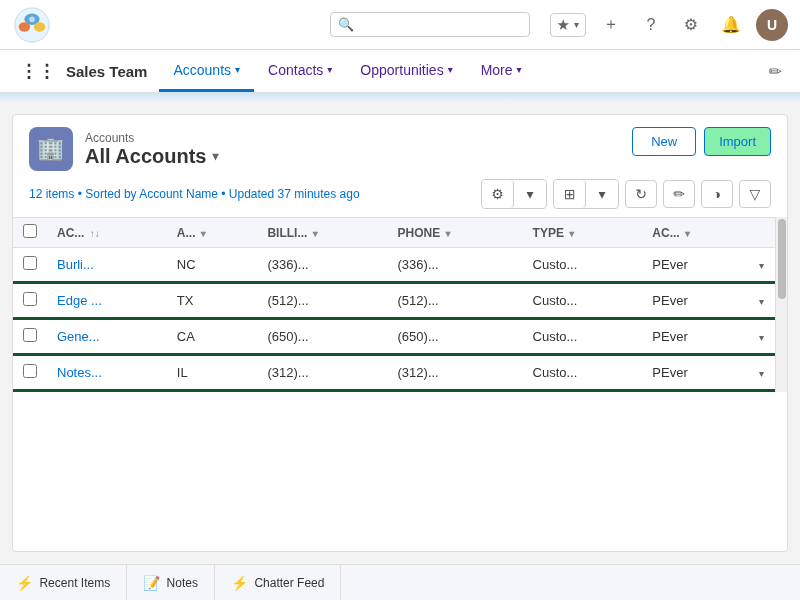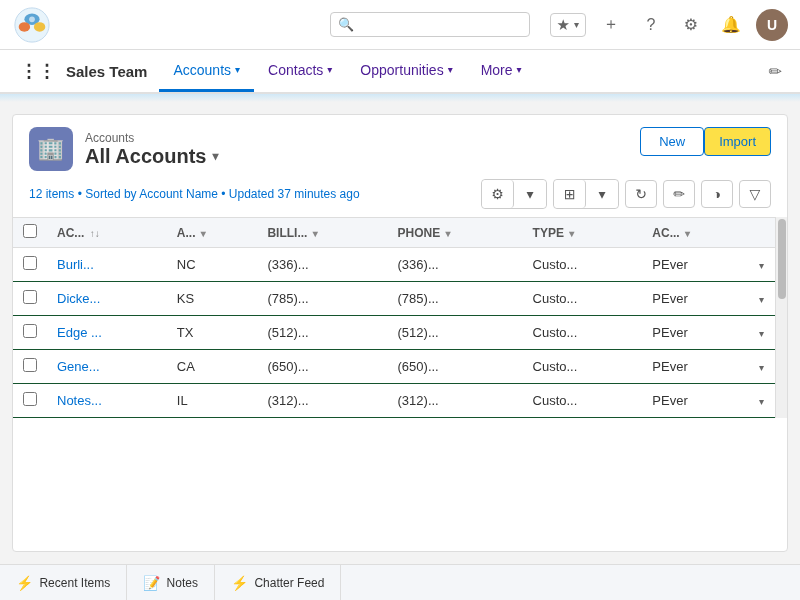--- a/index.html
+++ b/index.html
@@ -143,34 +143,34 @@
       border-radius: 8px;
       display: flex; align-items: center; justify-content: center;
       color: #fff; font-size: 22px;
     }
     .object-label { font-size: 12px; color: #666; }
     .object-name {
       font-size: 20px; font-weight: 600; color: #333;
       display: flex; align-items: center; gap: 6px;
     }
     .object-name .chevron { font-size: 12px; color: #666; }
-    .header-buttons { display: flex; align-items: flex-start; }
+    .header-buttons { display: flex; gap: 8px; align-items: flex-start; }
     .btn-new {
       padding: 6px 18px;
       background: #fff;
       border: 1px solid #0070d2;
       color: #0070d2;
       border-radius: 4px;
       cursor: pointer;
       font-size: 13px;
       font-weight: 500;
     }
     .btn-import {
       padding: 6px 14px;
-      background: #fde047;
+      background: #86efac;
       border: 1px solid #0070d2;
       color: #0070d2;
       border-radius: 4px;
       cursor: pointer;
       font-size: 13px;
       font-weight: 500;
     }
 
     
     .list-controls {
@@ -205,21 +205,21 @@
       padding: 6px 10px;
       text-align: left;
       font-size: 12px;
       color: #555;
       font-weight: 600;
       white-space: nowrap;
     }
     .accounts-table th .sort-icons { font-size: 10px; margin-left: 2px; color: #888; }
     .accounts-table td {
       padding: 8px 10px;
-      border-bottom: 1px solid #14532d;
+      border-bottom: 3px solid #14532d;
       font-size: 13px;
       color: #333;
     }
     .account-link { color: #0070d2; text-decoration: none; }
     .row-checkbox { width: 14px; height: 14px; cursor: pointer; }
     .header-checkbox { width: 14px; height: 14px; cursor: pointer; }
     .dropdown-arrow {
       font-size: 10px; color: #666; cursor: pointer;
       background: none; border: none;
     }
@@ -410,36 +410,20 @@
       <td>PEver</td>
       <td>
         <button class="dropdown-arrow">▾</button>
       </td>
     </tr>
             <tr>
       <td style="text-align:center">
         <input type="checkbox" class="row-checkbox" style="">
       </td>
       <td>
-        <a class="account-link">Dicke...</a>
-      </td>
-      <td>KS</td>
-      <td>(785)...</td>
-      <td>(785)...</td>
-      <td>Custo...</td>
-      <td>PEver</td>
-      <td>
-        <button class="dropdown-arrow">▾</button>
-      </td>
-    </tr>
-            <tr>
-      <td style="text-align:center">
-        <input type="checkbox" class="row-checkbox" style="">
-      </td>
-      <td>
         <a class="account-link">Edge ...</a>
       </td>
       <td>TX</td>
       <td>(512)...</td>
       <td>(512)...</td>
       <td>Custo...</td>
       <td>PEver</td>
       <td>
         <button class="dropdown-arrow">▾</button>
       </td>

